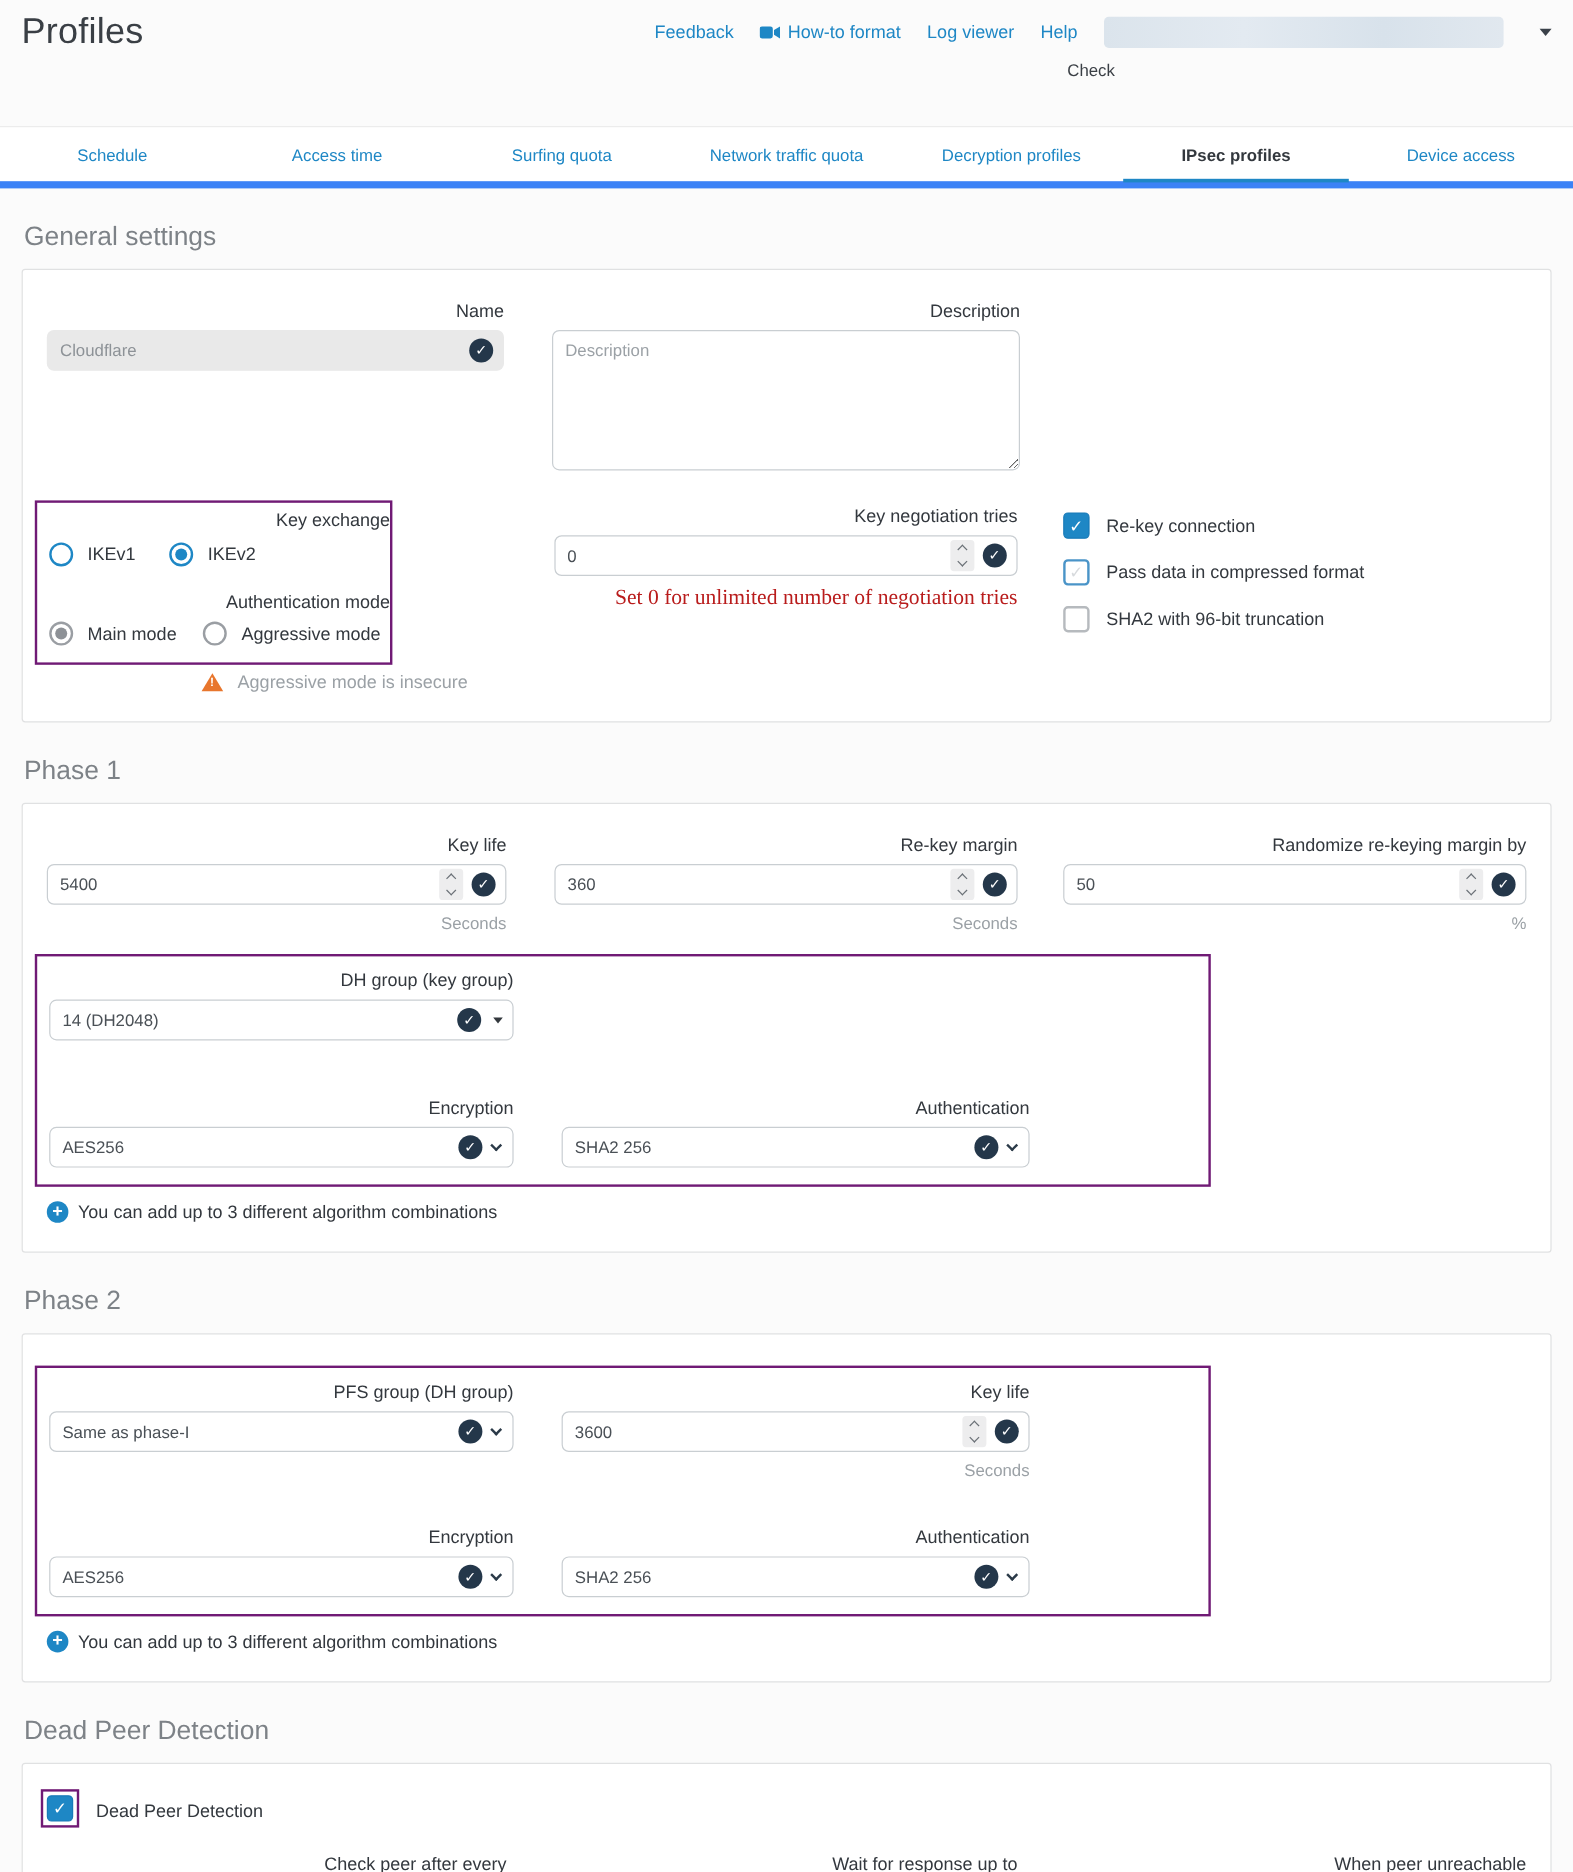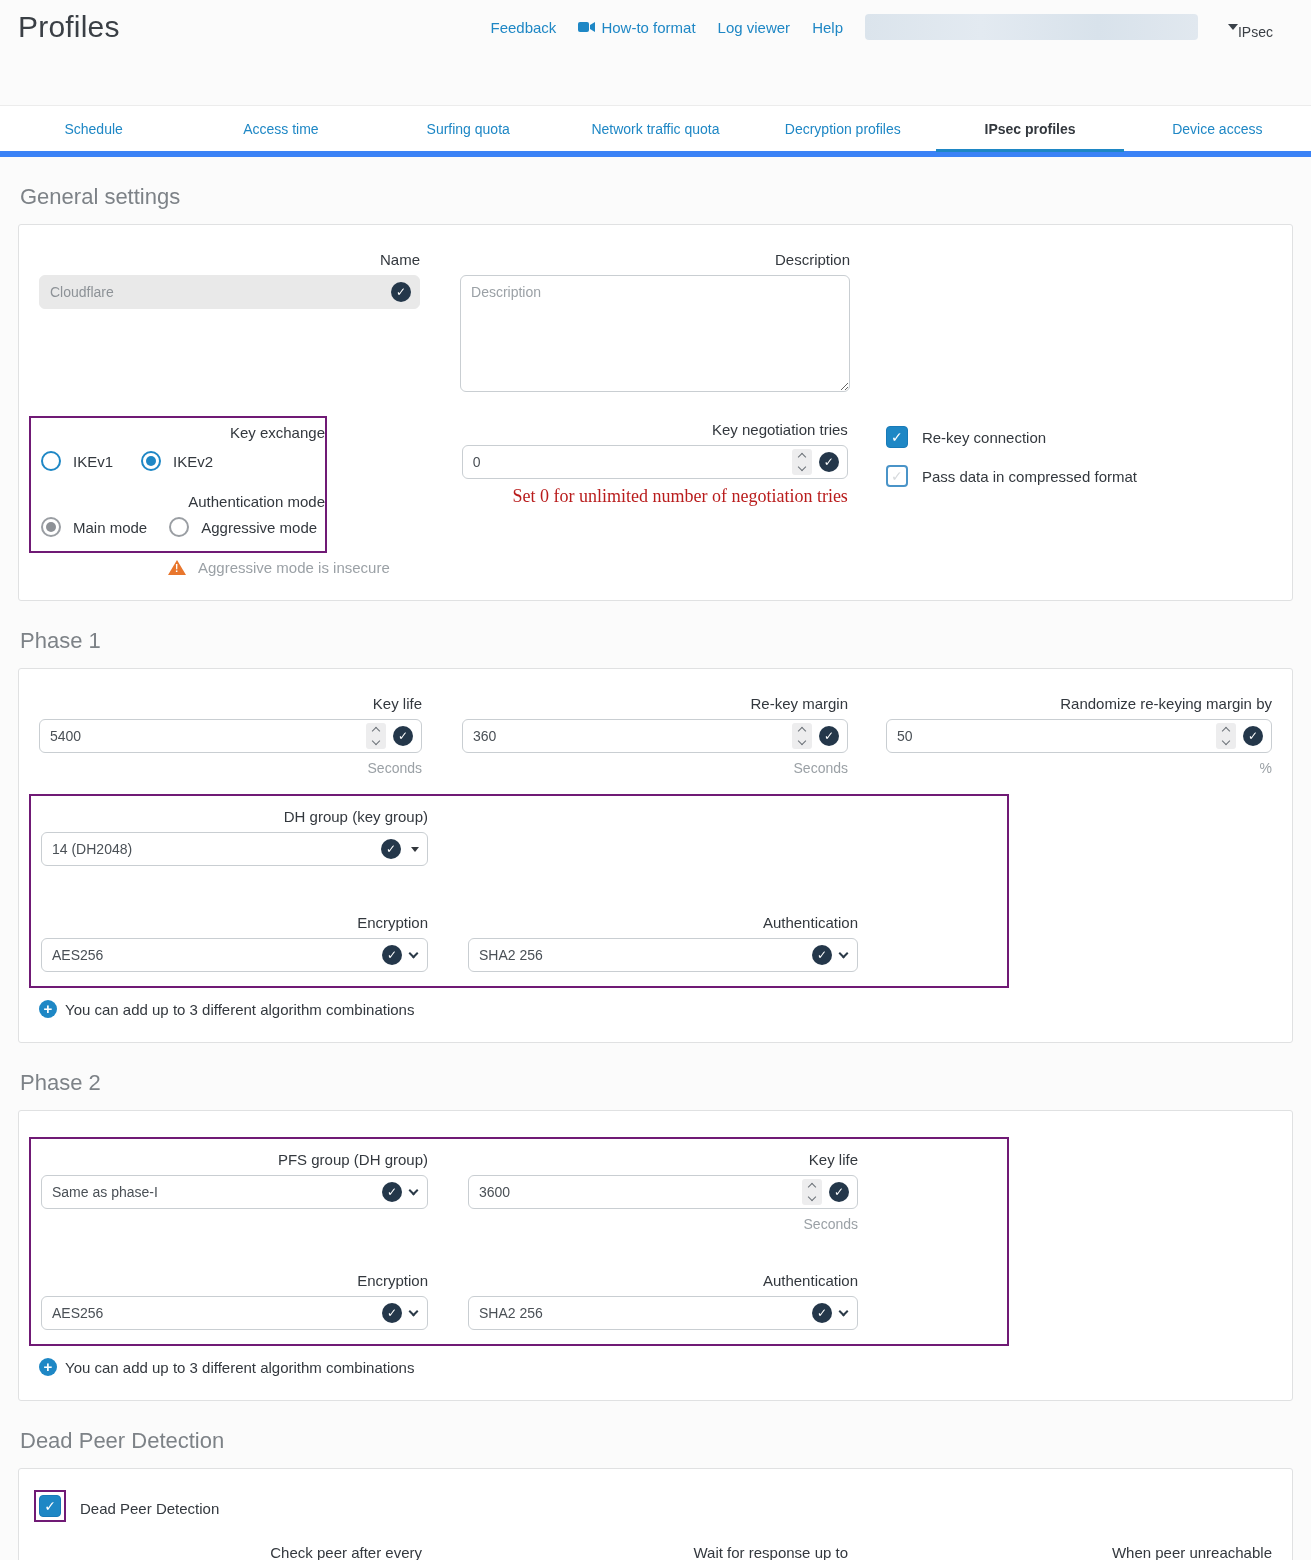--- a/index.html
+++ b/index.html
@@ -7,21 +7,21 @@
   body {
     width: 1311px; height: 1560px; overflow: hidden;
     background: #fbfbfb;
     font-family: "Liberation Sans", "DejaVu Sans", sans-serif;
     color: #33383e;
   }
 
   
   .header { display: flex; justify-content: space-between; align-items: flex-start; padding: 8px 18px 0 18px; height: 105px; }
   .page-title { font-size: 30px; font-weight: 400; color: #3a3f45; letter-spacing: 0.2px; margin-top: 2px; }
-  .header-right { display: flex; flex-direction: row; align-items: flex-end; }
+  .header-right { display: flex; flex-direction: column; align-items: center; }
   .header-links { display: flex; align-items: center; gap: 22px; margin-top: 6px; }
   .hlink { color: #1e87c5; font-size: 15px; text-decoration: none; cursor: pointer; display: flex; align-items: center; gap: 6px; }
   .cam-icon { display: inline-flex; }
   .account-pill { width: 333px; height: 26px; background: linear-gradient(90deg,#dbe4ec 0%,#e3eaf1 35%,#d8e2eb 70%,#e1e8ef 100%); border-radius: 4px; }
   .hdr-caret { width: 0; height: 0; border-left: 5px solid transparent; border-right: 5px solid transparent; border-top: 6px solid #3a4149; margin-left: 8px; }
   .brand { font-size: 14px; color: #3a3f45; margin-top: 10px; margin-right: 20px; }
 
   
   .tabbar { display: flex; background: #ffffff; border-top: 1px solid #ececec; border-bottom: 6px solid #3b82f6; height: 52px; margin: 0; }
   .tab { flex: 1; display: flex; align-items: center; justify-content: center; position: relative; font-size: 14px; color: #1e87c5; cursor: pointer; }
@@ -111,21 +111,21 @@
       </a>
       <a class="hlink">
           <span>Log viewer</span>
         </a>
       <a class="hlink">
           <span>Help</span>
         </a>
       <div class="account-pill"></div>
       <div class="hdr-caret"></div>
     </div>
-    <div class="brand">IPsec</div>
+    <div class="brand">Check</div>
   </div>
 </div>
 
 <div class="tabbar">
   <div class="tab">Schedule</div>
   <div class="tab">Access time</div>
   <div class="tab">Surfing quota</div>
   <div class="tab">Network traffic quota</div>
   <div class="tab">Decryption profiles</div>
   <div class="tab active">IPsec profiles</div>
@@ -187,20 +187,24 @@
         <span class="help">Set 0 for unlimited number of negotiation tries</span>
       </div>
       <div class="col3" style="padding-top:10px;">
         <div class="cbx-item">
           <span class="cbx checked">✓</span>
           <span class="cbx-label">Re-key connection</span>
         </div>
         <div class="cbx-item">
           <span class="cbx blue-empty">✓</span>
           <span class="cbx-label">Pass data in compressed format</span>
+        </div>
+        <div class="cbx-item">
+          <span class="cbx empty">✓</span>
+          <span class="cbx-label">SHA2 with 96-bit truncation</span>
         </div>
       </div>
     </div>
   </div>
 
   <div class="section-heading">Phase 1</div>
   <div class="card">
     <div class="row">
       <div class="col1">
         <span class="field-label">Key life</span>

